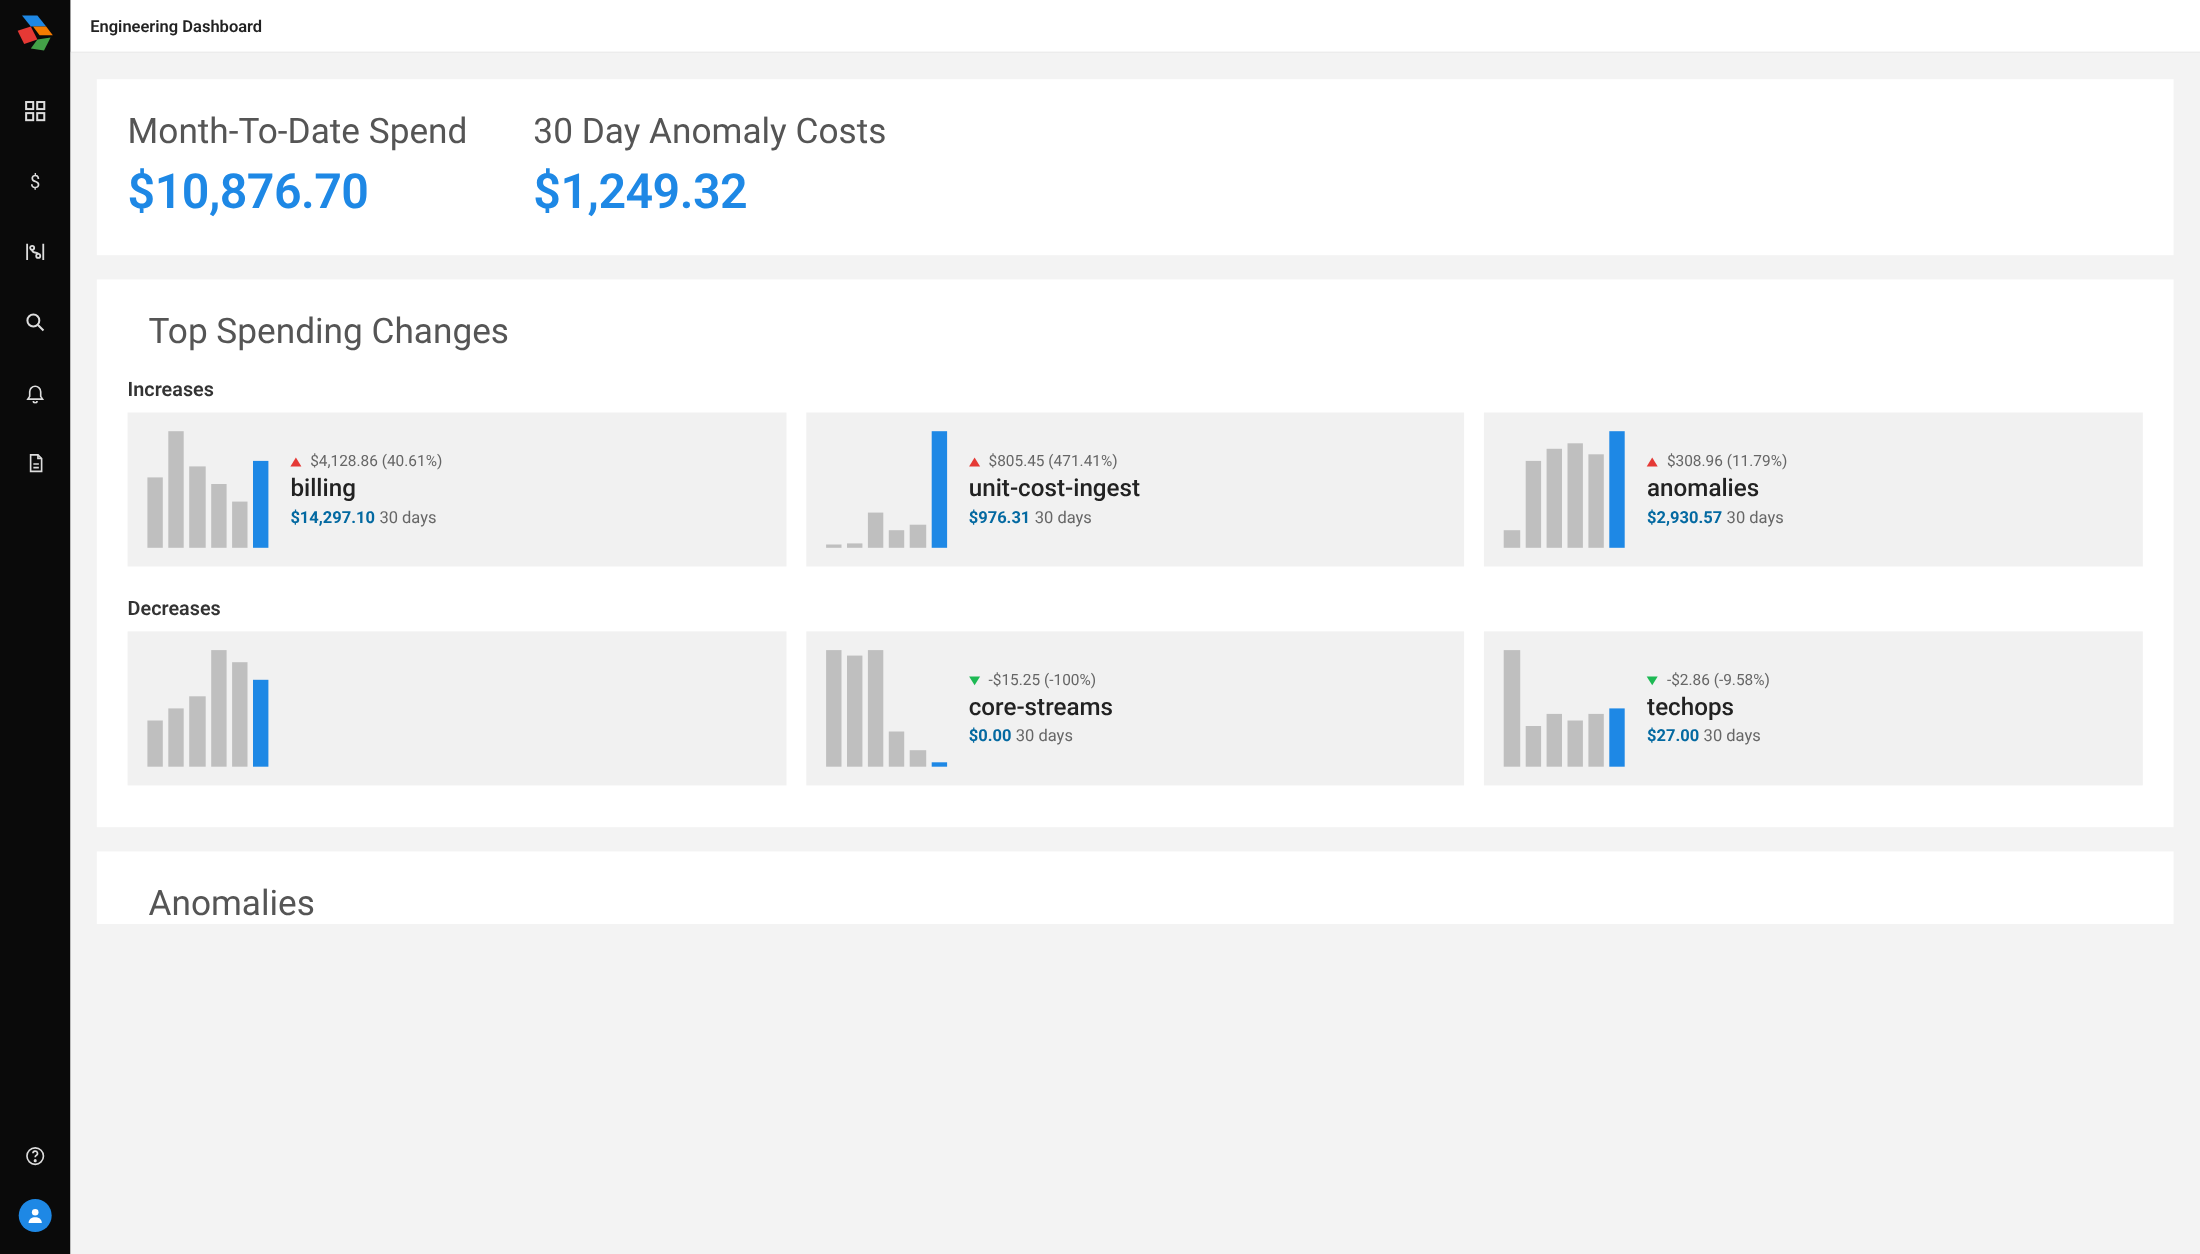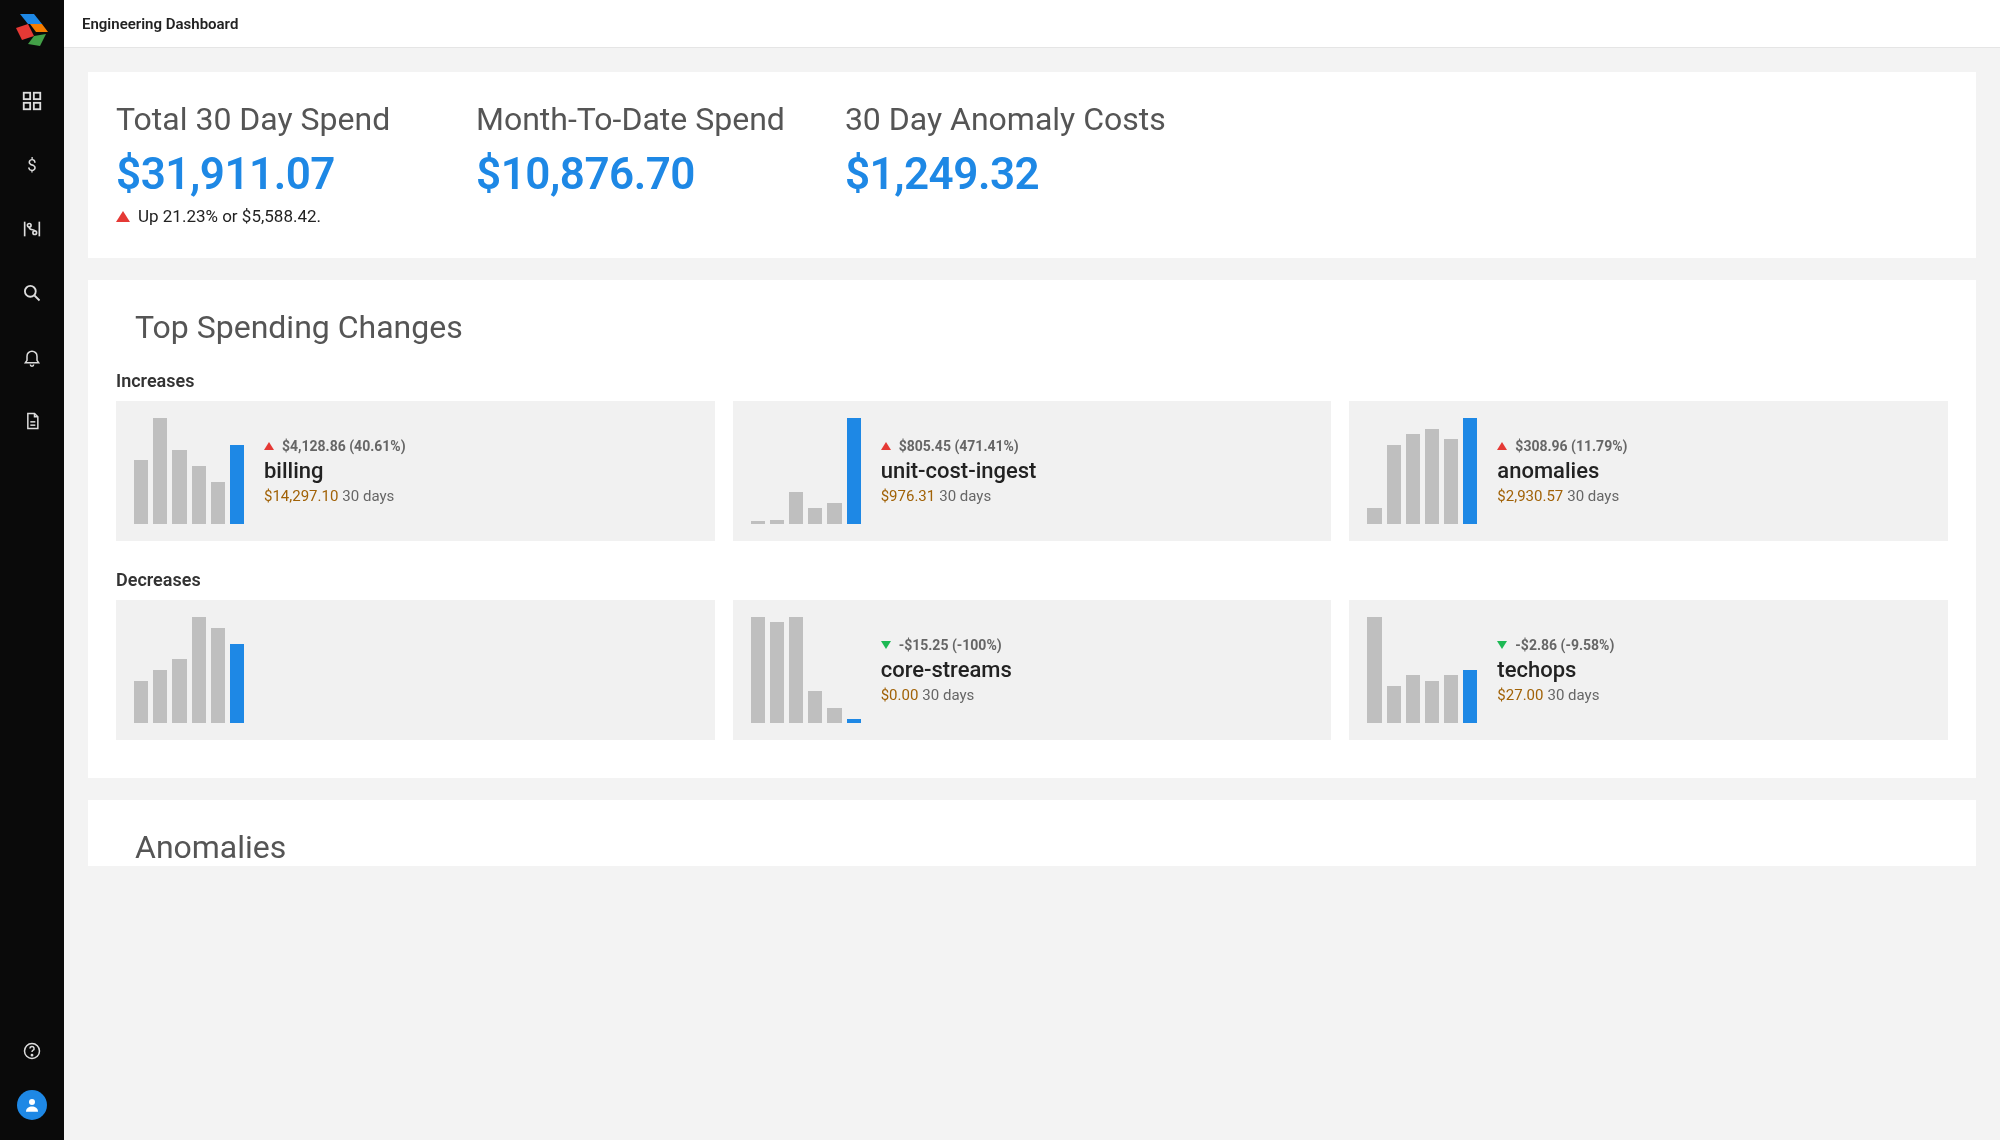--- a/index.html
+++ b/index.html
@@ -185,41 +185,40 @@
     flex: 1;
     min-width: 0;
   }
   .card-delta {
     display: flex;
     align-items: center;
     gap: 8px;
     font-size: 14px;
     color: #666;
     margin-bottom: 4px;
-    font-weight: bold;
   }
   .card-delta .tri-up,
   .card-delta .tri-down {
     border-left-width: 5px;
     border-right-width: 5px;
   }
   .card-delta .tri-up { border-bottom-width: 8px; }
   .card-delta .tri-down { border-top-width: 8px; }
   .card-name {
     font-size: 22px;
     font-weight: 500;
     color: #222;
     margin-bottom: 4px;
   }
   .card-bottom {
     font-size: 15px;
   }
   .card-bottom .amt {
-    color: #a16207;
-    font-weight: 400;
+    color: #0369a1;
+    font-weight: 700;
   }
   .card-bottom .period {
     color: #666;
     margin-left: 4px;
   }
   .anomalies-panel {
     padding-bottom: 0;
   }
 </style>
 </head>
@@ -300,28 +299,20 @@
   <div class="main">
     <div class="topbar">
       <span>Engineering Dashboard</span>
     </div>
 
     <div class="content">
 
       <div class="panel">
         <div class="kpi-row">
           <div class="kpi">
-            <div class="kpi-title">Total 30 Day Spend</div>
-            <div class="kpi-value">$31,911.07</div>
-            <div class="kpi-sub">
-              <span class="tri-up"></span>
-              <span>Up 21.23% or $5,588.42.</span>
-            </div>
-          </div>
-          <div class="kpi">
             <div class="kpi-title">Month-To-Date Spend</div>
             <div class="kpi-value">$10,876.70</div>
           </div>
           <div class="kpi">
             <div class="kpi-title">30 Day Anomaly Costs</div>
             <div class="kpi-value">$1,249.32</div>
           </div>
         </div>
       </div>
 

